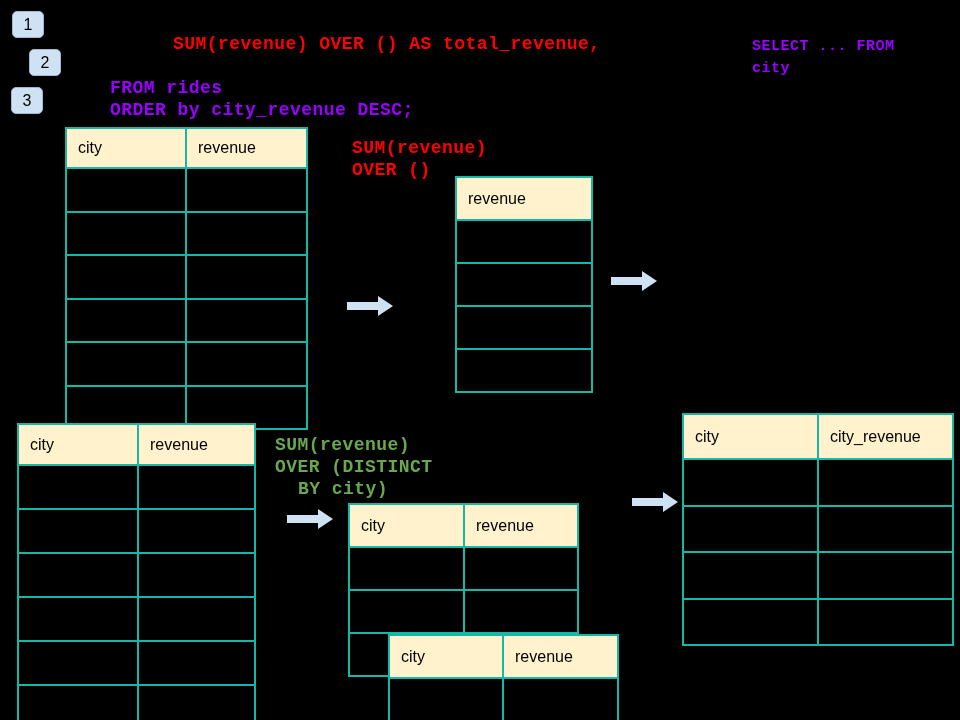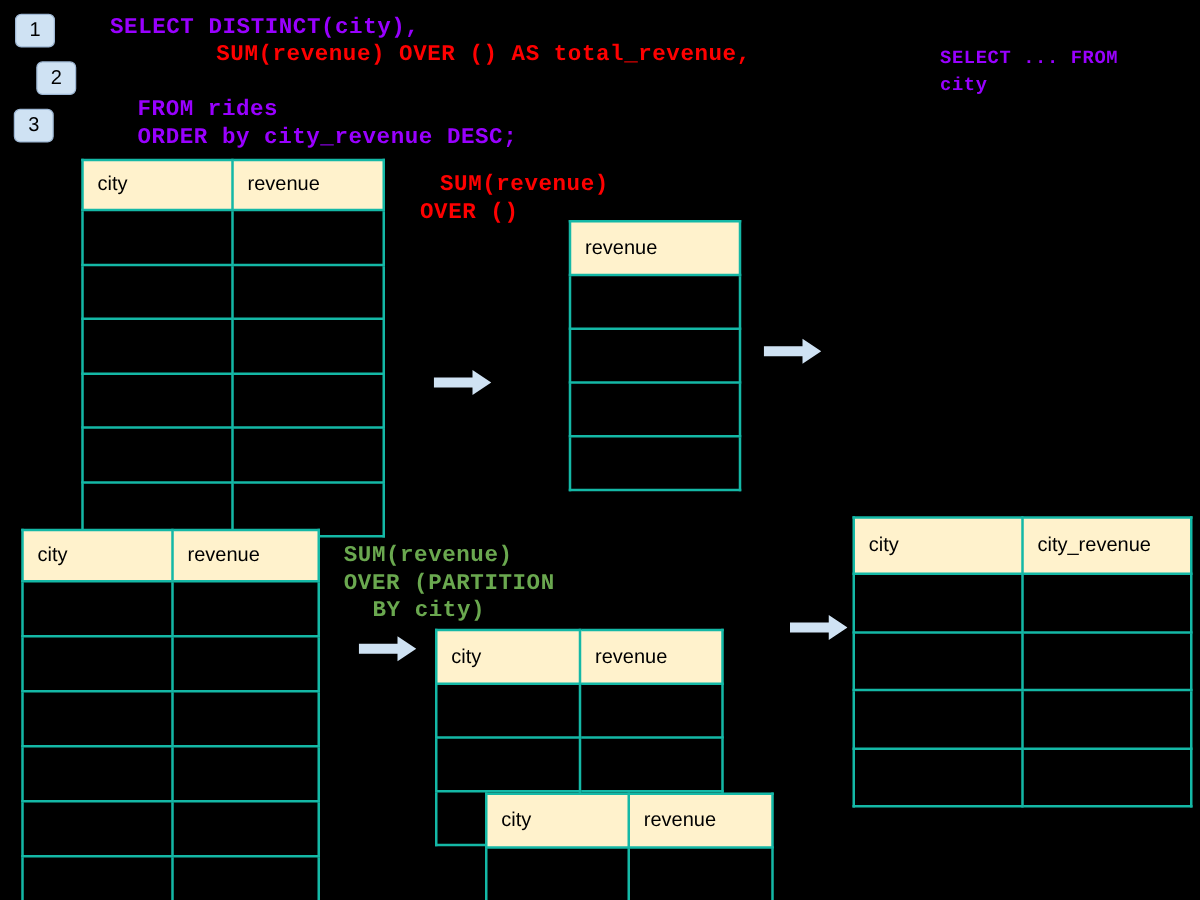--- a/index.html
+++ b/index.html
@@ -47,38 +47,37 @@
 </style>
 </head>
 <body>
 
 <div id="canvas">
 
   <div class="badge" style="left:12px;top:11px;">1</div>
   <div class="badge" style="left:29px;top:49px;">2</div>
   <div class="badge" style="left:11px;top:87px;">3</div>
 
-  <div class="mono purple" style="left:88px;top:11px;">SELECT DISTINCT(city),</div>
   <div class="mono red" style="left:133px;top:33px;">SUM(revenue) OVER () AS total_revenue,</div>
   <div class="mono purple" style="left:110px;top:77px;">FROM rides</div>
   <div class="mono purple" style="left:110px;top:99px;">ORDER by city_revenue DESC;</div>
 
   <div>
     <div class="mono-sm purple" style="left:752px;top:36px;">SELECT ... FROM</div>
     <div class="mono-sm purple" style="left:752px;top:58px;">city</div>
   </div>
 
   <div>
     <div class="mono red" style="left:312px;top:137px;">SUM(revenue)</div>
-    <div class="mono red" style="left:296px;top:159px;">OVER ()</div>
+    <div class="mono red" style="left:312px;top:159px;">OVER ()</div>
   </div>
 
   <div>
     <div class="mono green" style="left:275px;top:434px;">SUM(revenue)</div>
-    <div class="mono green" style="left:275px;top:456px;">OVER (PARTITION</div>
+    <div class="mono green" style="left:275px;top:456px;">OVER (DISTINCT</div>
     <div class="mono green" style="left:275px;top:478px;margin-left:23px;">BY city)</div>
   </div>
 
   <svg class="arrow" style="left:347px;top:295px;" viewBox="0 0 46 22">
     <polygon points="0,7 31,7 31,1 46,11 31,21 31,15 0,15" fill="#CFE2F3"></polygon>
   </svg>
   <svg class="arrow" style="left:611px;top:270px;" viewBox="0 0 46 22">
     <polygon points="0,7 31,7 31,1 46,11 31,21 31,15 0,15" fill="#CFE2F3"></polygon>
   </svg>
   <svg class="arrow" style="left:287px;top:508px;" viewBox="0 0 46 22">

